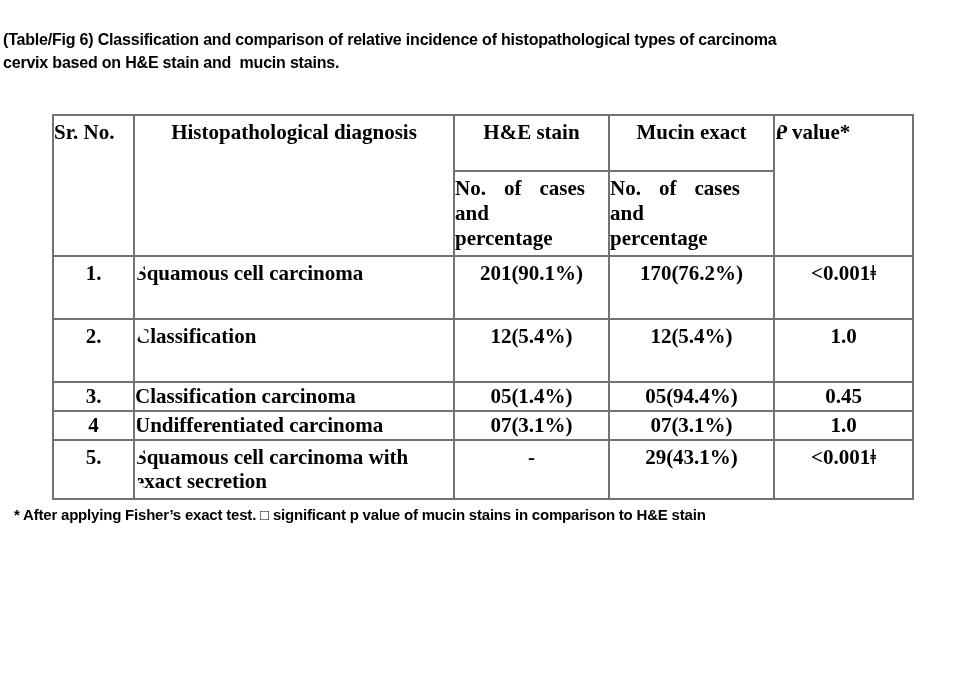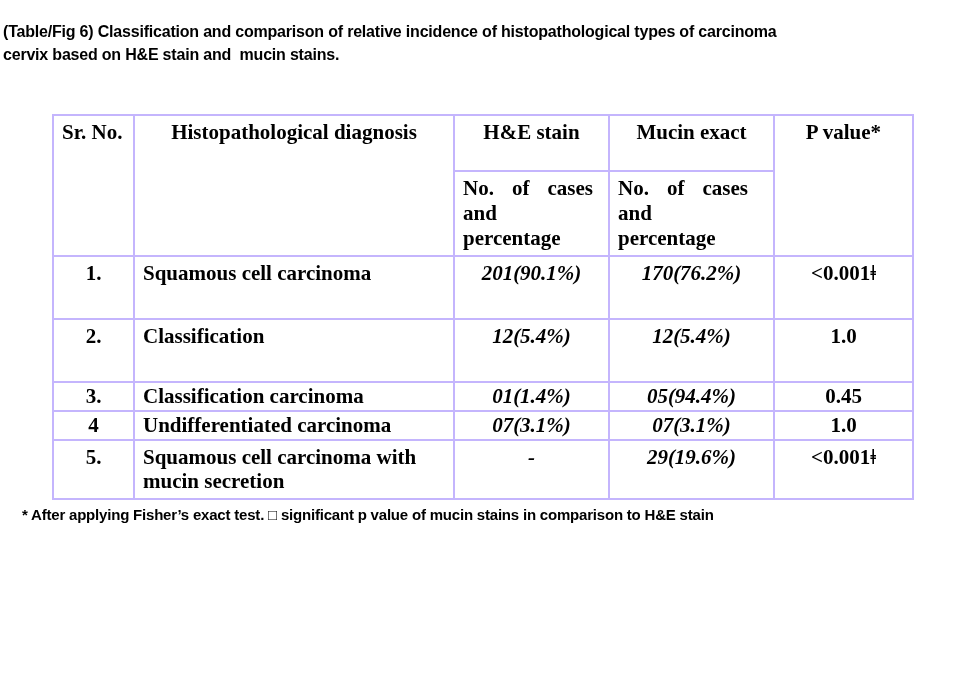--- a/index.html
+++ b/index.html
@@ -6,21 +6,21 @@
   html, body { background: #ffffff; }
   body {
     width: 962px; height: 675px;
     position: relative;
     font-family: "Liberation Serif", "DejaVu Serif", serif;
     color: #000000;
     overflow: hidden;
   }
   .caption {
     position: absolute;
-    left: 3px; top: 20px;
+    left: 3px; top: 28px;
     width: 950px;
     font-family: "Liberation Sans", "DejaVu Sans", sans-serif;
     font-weight: bold;
     font-size: 16px;
     line-height: 23px;
     letter-spacing: -0.2px;
     white-space: pre-wrap;
   }
   .tablewrap {
     position: absolute;
@@ -30,48 +30,48 @@
     border-collapse: collapse;
     table-layout: fixed;
     width: 860px;
     font-family: "Liberation Serif", "DejaVu Serif", serif;
     font-weight: bold;
     font-size: 21px;
     line-height: 1.18;
     color: #000000;
   }
   table.maintable td {
-    border: 2px solid #c4b5fd;
+    border: 2px solid #737373;
     vertical-align: top;
-    padding: 4px 8px;
+    padding: 4px 0;
     overflow: hidden;
   }
   
   tr.hdrA  { height: 56px; }
   tr.hdrB  { height: 85px; }
   tr.r-tall { height: 63px; }
   tr.r-short { height: 26px; }
   tr.r-last { height: 59px; }
   
   td.hd-sr    { padding: 5px 4px 0 17px; text-align: left; }
   td.hd-diag  { padding: 5px 8px 0 12px; text-align: center; }
   td.hd-stain { padding-top: 5px; text-align: center; }
-  td.hd-p     { padding: 5px 4px 0 16px; text-align: center; border-radius: 23px; }
+  td.hd-p     { padding: 5px 4px 0 16px; text-align: left; border-radius: 23px; }
   td.subhd    { padding: 5px 0 0 10px; text-align: left; }
   .justify-block { width: 130px; text-align: justify; }
   
   td.c-sr   { text-align: center; }
-  td.c-diag { text-align: left; padding-left: 12px; padding-right: 10px; }
-  td.c-num  { text-align: center; font-style: italic; }
+  td.c-diag { text-align: left; padding-left: 12px; padding-right: 10px; border-radius: 30px; }
+  td.c-num  { text-align: center; }
   td.c-p    { text-align: center; }
   td.c-p-mid { vertical-align: middle; padding-top: 0; padding-bottom: 14px; }
   tr.r-short td { padding-top: 1px; padding-bottom: 1px; }
   .footnote {
     position: absolute;
-    left: 22px; top: 505px;
+    left: 14px; top: 505px;
     width: 930px;
     font-family: "Liberation Sans", "DejaVu Sans", sans-serif;
     font-weight: bold;
     font-size: 15px;
     line-height: 20px;
     letter-spacing: -0.2px;
     white-space: pre-wrap;
   }
 </style>
 </head>
@@ -118,37 +118,37 @@
         <td class="c-sr">2.</td>
         <td class="c-diag">Classification</td>
         <td class="c-num">12(5.4%)</td>
         <td class="c-num">12(5.4%)</td>
         <td class="c-p">1.0</td>
       </tr>
 
       <tr class="r-short">
         <td class="c-sr">3.</td>
         <td class="c-diag">Classification carcinoma</td>
-        <td class="c-num">01(1.4%)</td>
+        <td class="c-num">05(1.4%)</td>
         <td class="c-num">05(94.4%)</td>
         <td class="c-p">0.45</td>
       </tr>
 
       <tr class="r-short">
         <td class="c-sr">4</td>
         <td class="c-diag">Undifferentiated carcinoma</td>
         <td class="c-num">07(3.1%)</td>
         <td class="c-num">07(3.1%)</td>
         <td class="c-p">1.0</td>
       </tr>
 
       <tr class="r-last">
         <td class="c-sr">5.</td>
-        <td class="c-diag">Squamous cell carcinoma with mucin secretion</td>
+        <td class="c-diag">Squamous cell carcinoma with exact secretion</td>
         <td class="c-num">-</td>
-        <td class="c-num">29(19.6%)</td>
+        <td class="c-num">29(43.1%)</td>
         <td class="c-p c-p-mid">&lt;0.001ǂ</td>
       </tr>
     </tbody>
   </table>
 </div>
 
 <div class="footnote">* After applying Fisher’s exact test. □ significant p value of mucin stains in comparison to H&amp;E stain</div>
 
 </body></html>

